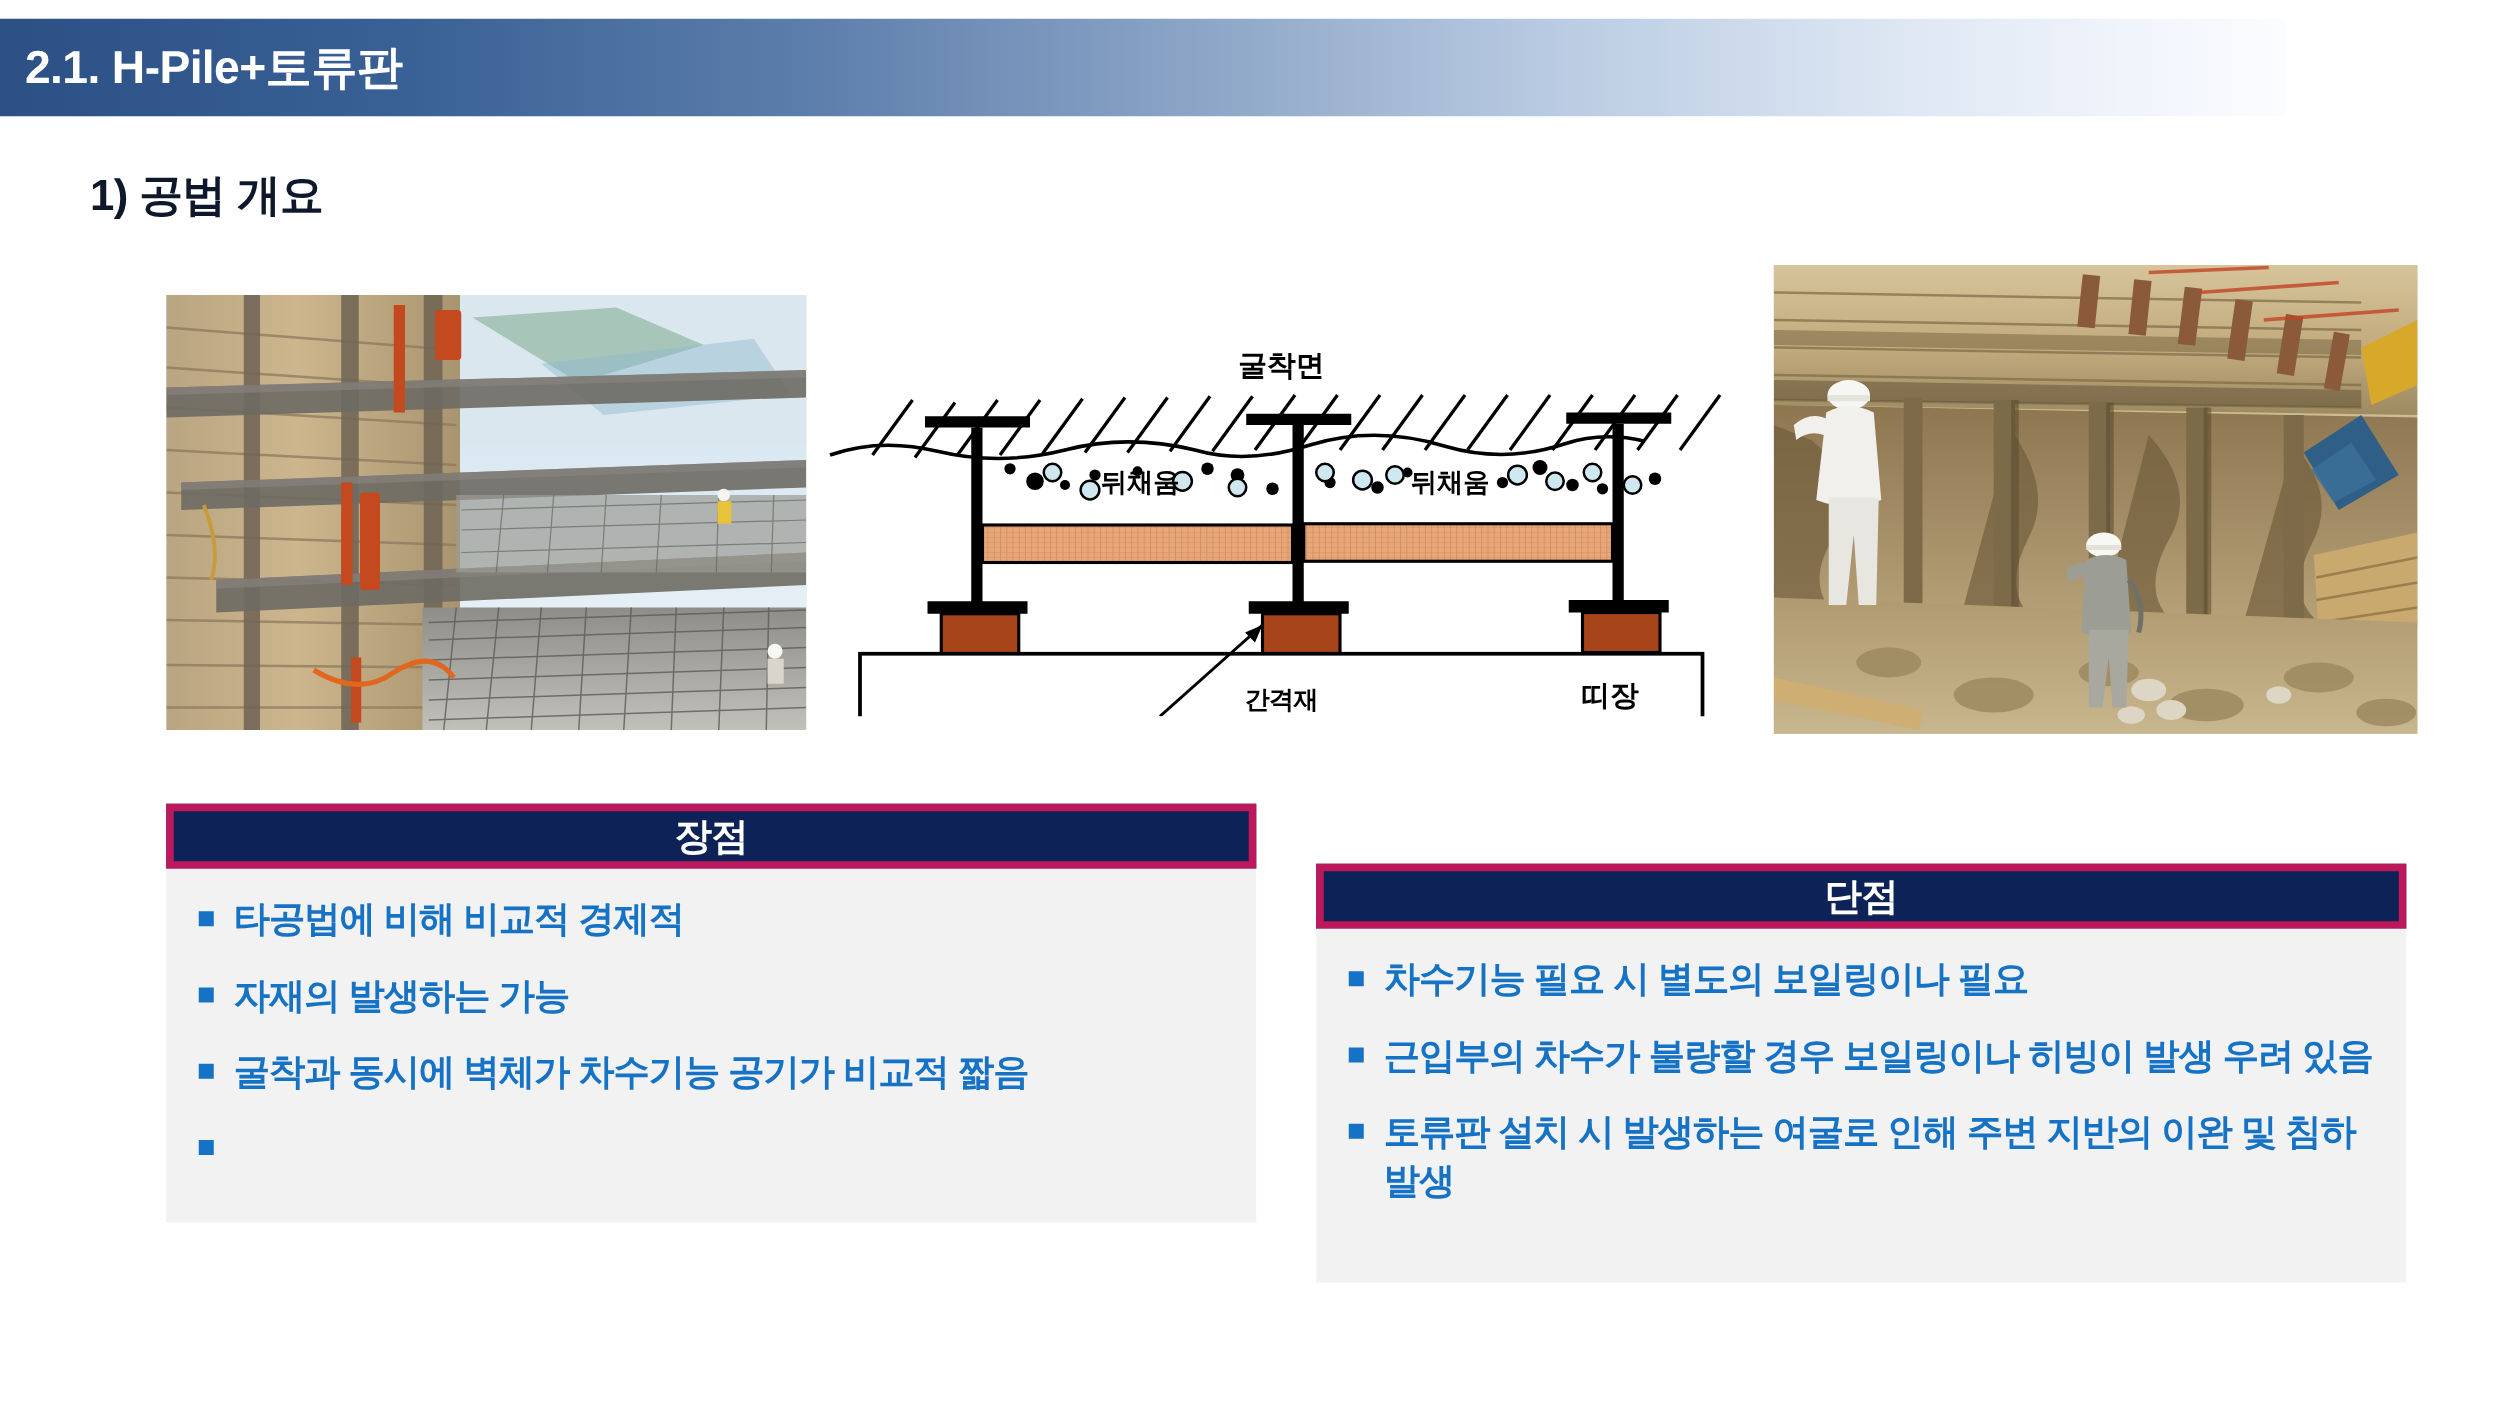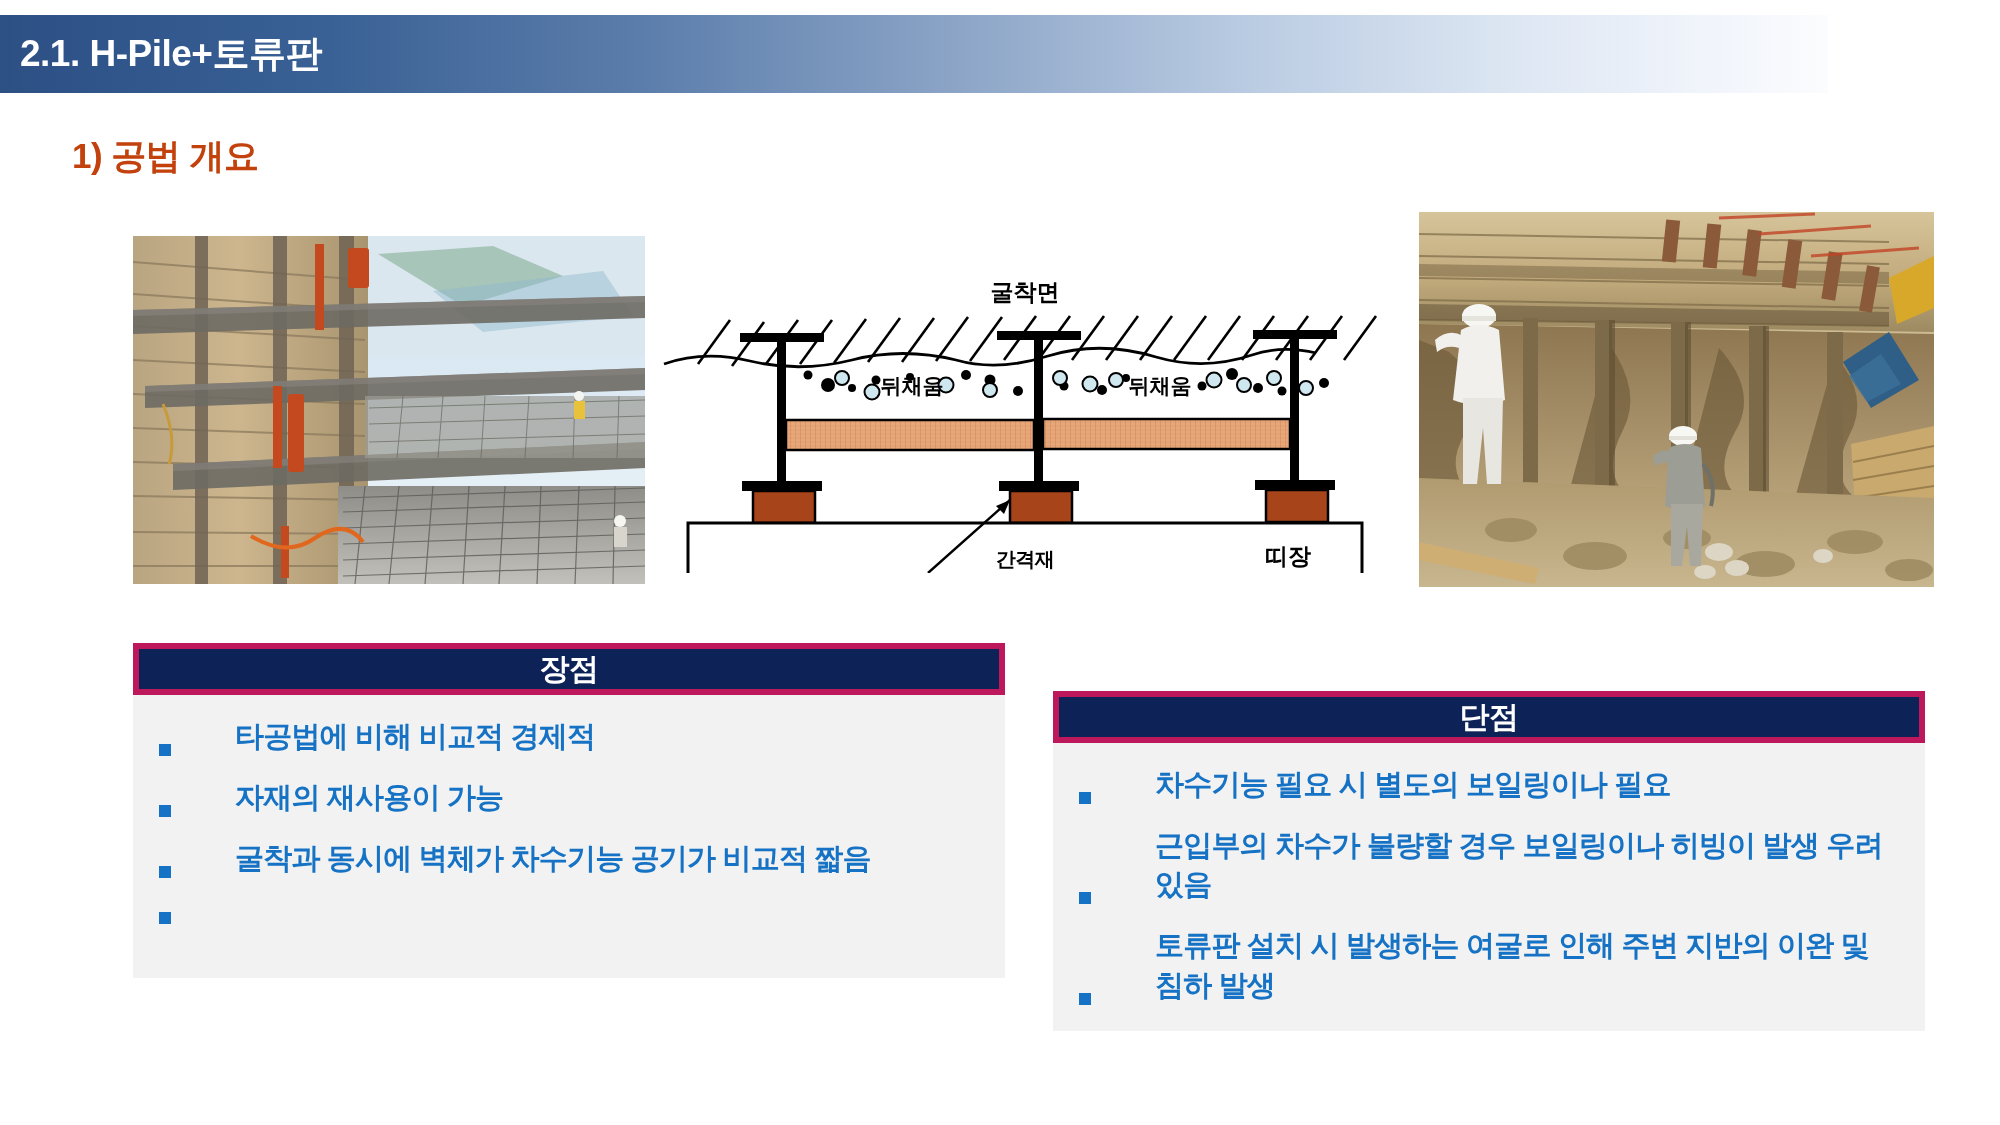--- a/index.html
+++ b/index.html
@@ -45,21 +45,21 @@
     white-space: nowrap;
   }
 
   
   #section-heading {
     position: absolute;
     left: 72px;
     top: 133px;
     font-size: 35px;
     font-weight: bold;
-    color: #c2410c;
+    color: #0f172a;
     letter-spacing: -0.5px;
     white-space: nowrap;
   }
 
   
   .photo {
     position: absolute;
     overflow: hidden;
     background: #cbbfa6;
   }
@@ -111,23 +111,22 @@
     letter-spacing: -0.5px;
   }
   .panel-body {
     background: #f2f2f2;
     padding: 22px 26px 26px 26px;
     box-sizing: border-box;
     min-height: 283px;
   }
   .bullet-row {
     display: flex;
-    align-items: flex-end;
+    align-items: flex-start;
     margin-bottom: 22px;
-    gap: 48px;
   }
   .bullet-row:last-child { margin-bottom: 0; }
   .bullet-marker {
     width: 12px;
     height: 12px;
     background: #1572c4;
     flex: 0 0 12px;
     margin-top: 12px;
     margin-right: 16px;
   }
@@ -486,21 +485,21 @@
   <div class="panel-header">
     <span class="panel-header-label">장점</span>
   </div>
   <div class="panel-body">
     <div class="bullet-row">
       <span class="bullet-marker"></span>
       <span class="bullet-text">타공법에 비해 비교적 경제적</span>
     </div>
     <div class="bullet-row">
       <span class="bullet-marker"></span>
-      <span class="bullet-text">자재의 재사용이 가능</span>
+      <span class="bullet-text">자재의 발생하는 가능</span>
     </div>
     <div class="bullet-row">
       <span class="bullet-marker"></span>
       <span class="bullet-text">굴착과 동시에 벽체가 차수기능 공기가 비교적 짧음</span>
     </div>
     <div class="bullet-row">
       <span class="bullet-marker"></span>
     </div>
   </div>
 </div>

